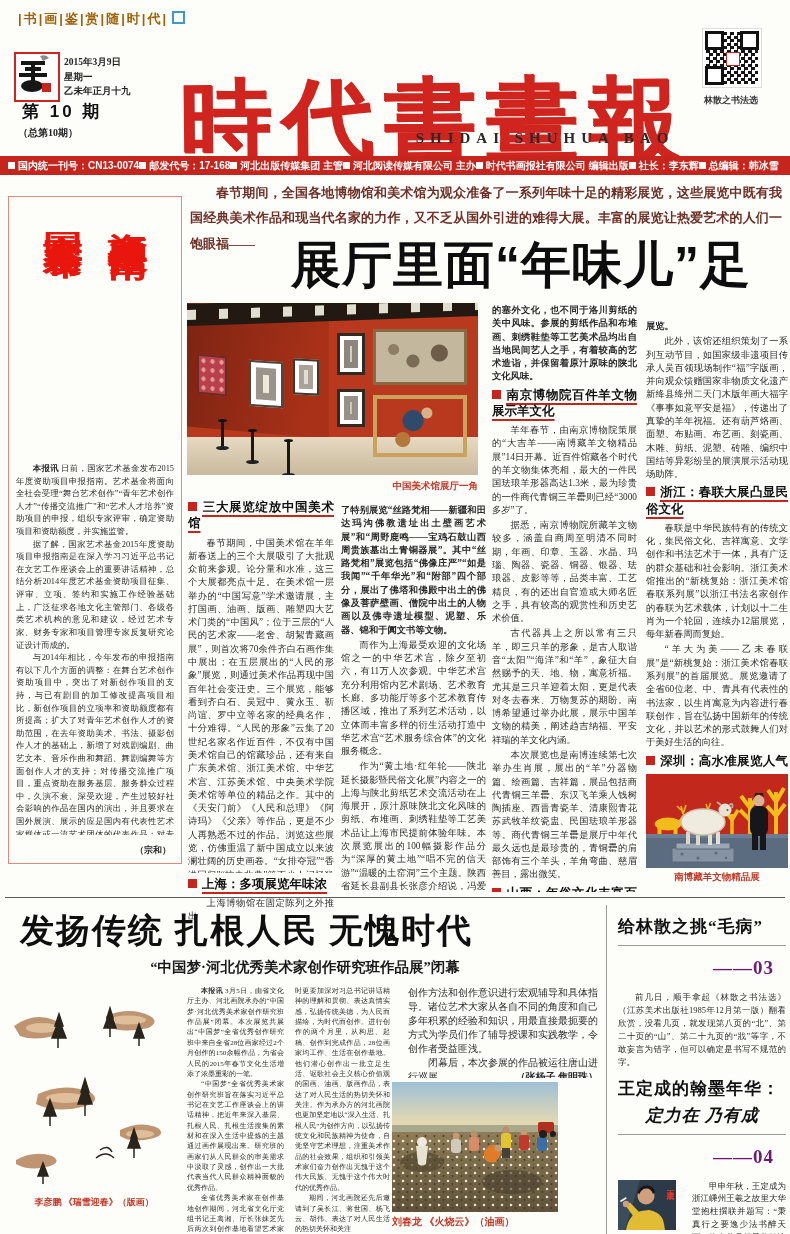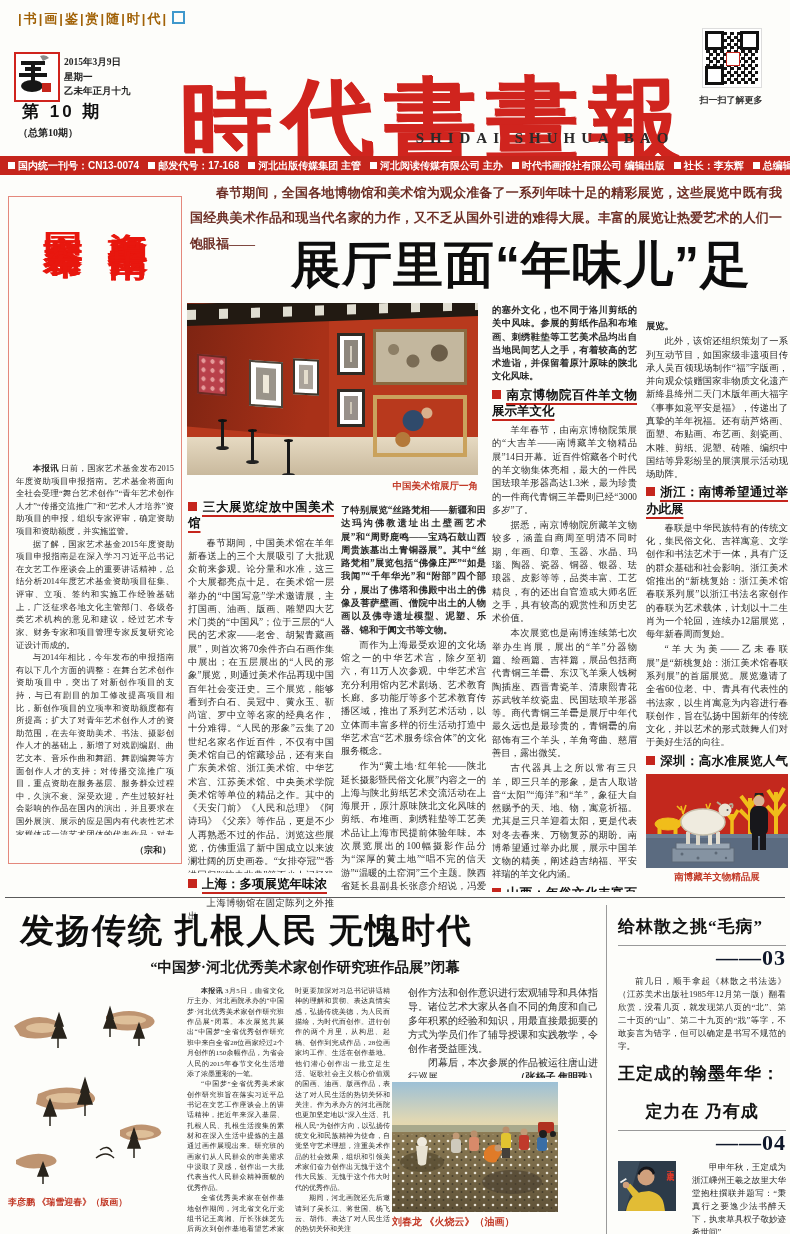--- a/index.html
+++ b/index.html
@@ -21,21 +21,21 @@
             font-size:15px;letter-spacing:6px;color:#2a2a2a;}
   .qr{position:absolute;left:702px;top:28px;width:58px;height:58px;background:#fff;border:1px solid #ddd;}
   .qr-grid{position:absolute;inset:3px;background-image:conic-gradient(#151515 25%,transparent 0 50%,#151515 0 75%,transparent 0);
            background-size:7px 7px;}
   .qr i{position:absolute;width:13px;height:13px;border:3px solid #111;background:#fff;}
   .qr .f1{left:2px;top:2px;} .qr .f2{right:2px;top:2px;} .qr .f3{left:2px;bottom:2px;}
   .qr-logo{position:absolute;left:23px;top:23px;width:12px;height:12px;background:#fff;border:1px solid #c5251c;}
   .qr-cap{position:absolute;left:686px;top:94px;width:90px;text-align:center;font-size:9px;font-weight:bold;color:#333;}
   
   .infobar{position:absolute;left:0;top:156px;width:790px;height:19px;background:#c5251c;
-           display:flex;align-items:center;gap:9px;padding-left:8px;box-sizing:border-box;
+           display:flex;align-items:center;padding-left:8px;box-sizing:border-box;
            font-family:"Liberation Sans","DejaVu Sans",sans-serif;font-size:10px;font-weight:bold;color:#fff;white-space:nowrap;overflow:hidden;}
   .infobar .item{display:flex;align-items:center;gap:3px;}
   .infobar .sqw{display:inline-block;width:7px;height:7px;background:#fff;}
   
   .intro{position:absolute;left:190px;top:180px;width:592px;font-size:13px;font-weight:bold;color:#6e2f26;
          line-height:1.95;text-indent:2em;text-align:justify;margin:0;}
   
   .fund-box{position:absolute;left:8px;top:196px;width:174px;height:668px;border:1px solid #e4887c;box-sizing:border-box;}
   .fund-title{display:flex;justify-content:space-evenly;margin-top:16px;height:240px;}
   .vtitle{display:inline-block;writing-mode:vertical-lr;text-orientation:upright;font-size:25px;font-weight:900;
@@ -102,29 +102,29 @@
   .b-hl{position:absolute;left:20px;top:908px;width:570px;margin:0;text-align:left;font-weight:900;
         font-size:34px;letter-spacing:2px;color:#0f0f0f;}
   .b-sub{position:absolute;left:20px;top:958px;width:570px;margin:0;text-align:center;font-weight:bold;font-size:14.5px;color:#1a1a1a;}
   .b-col{position:absolute;text-align:justify;}
   .b-col p{margin:0;text-indent:2em;}
   .b-col p.cont{text-indent:0;}
   .b-col1{left:187px;top:986px;width:97px;height:246px;overflow:hidden;font-size:7px;line-height:1.48;}
   .b-col2{left:295px;top:986px;width:95px;height:246px;overflow:hidden;font-size:7px;line-height:1.48;}
   .b-col3{left:408px;top:986px;width:190px;height:92px;overflow:hidden;font-size:10px;line-height:1.4;}
   .b-img1{position:absolute;left:8px;top:998px;width:172px;height:190px;overflow:hidden;background:#fff;}
-  .b-cap1{position:absolute;left:8px;top:1196px;width:172px;text-align:left;font-size:9px;}
+  .b-cap1{position:absolute;left:8px;top:1196px;width:172px;text-align:center;font-size:9px;}
   .b-img2{position:absolute;left:392px;top:1082px;width:166px;height:130px;overflow:hidden;}
   .b-cap2{position:absolute;left:392px;top:1215px;width:166px;text-align:left;font-size:10px;}
   
   .sb{position:absolute;left:618px;top:906px;width:168px;}
   .sb-title{margin:10px 0 0 0;font-weight:900;font-size:17px;color:#111;letter-spacing:1px;line-height:1.3;}
   .sb-title.center2{text-align:center;}
   .sb-rule{border:none;border-top:1px solid #999;margin:7px 0 0 0;}
-  .sb-page{margin:0;text-align:right;color:#0f172a;font-weight:900;font-size:22px;line-height:1.1;letter-spacing:1px;}
+  .sb-page{margin:12px;text-align:right;color:#701a75;font-weight:900;font-size:19px;line-height:1.1;letter-spacing:1px;}
   .sb-body{margin:5px 0 8px 0;font-size:8.5px;line-height:1.52;text-align:justify;text-indent:2em;}
   .sb-row{display:flex;gap:16px;margin:6px 0 10px 0;}
   .wdc-photo{position:relative;width:58px;height:50px;flex:0 0 auto;}
   .wdc-label{position:absolute;right:1px;top:4px;writing-mode:vertical-lr;text-orientation:upright;
              color:#e03a2a;font-size:7.5px;font-weight:bold;letter-spacing:1px;}
   .sb-row .sb-body{flex:1;margin:0;}
   svg{display:block;}
 </style>
 </head>
 <body>
@@ -156,21 +156,21 @@
   <h1 class="masthead">時代書畫報</h1>
   <div class="masthead-latin">SHIDAI  SHUHUA  BAO</div>
 
   <div class="qr">
     <div class="qr-grid"></div>
     <i class="f1"></i>
     <i class="f2"></i>
     <i class="f3"></i>
     <div class="qr-logo"></div>
   </div>
-  <div class="qr-cap">扫一扫了解更多</div>
+  <div class="qr-cap">林散之书法选</div>
 
   <div class="infobar">
     <span class="item">
         <span class="sqw"></span>
         <span>国内统一刊号：CN13-0074</span>
       </span>
     <span class="item">
         <span class="sqw"></span>
         <span>邮发代号：17-168</span>
       </span>
@@ -246,31 +246,31 @@
     <p class="cont">了特别展览“丝路梵相——新疆和田达玛沟佛教遗址出土壁画艺术展”和“周野鹿鸣——宝鸡石鼓山西周贵族墓出土青铜器展”。其中“丝路梵相”展览包括“佛像庄严”“如是我闻”“千年华光”和“附部”四个部分，展出了佛塔和佛殿中出土的佛像及菩萨壁画、僧院中出土的人物画以及佛寺遗址模型、泥塑、乐器、锦和于阗文书等文物。</p>
     <p>而作为上海最受欢迎的文化场馆之一的中华艺术宫，除夕至初六，有11万人次参观。中华艺术宫充分利用馆内艺术剧场、艺术教育长廊、多功能厅等多个艺术教育传播区域，推出了系列艺术活动，以立体而丰富多样的衍生活动打造中华艺术宫“艺术服务综合体”的文化服务概念。</p>
     <p>作为“黄土地·红年轮——陕北延长摄影暨民俗文化展”内容之一的上海与陕北剪纸艺术交流活动在上海展开，原汁原味陕北文化风味的剪纸、布堆画、刺绣鞋垫等工艺美术品让上海市民提前体验年味。本次展览展出的100幅摄影作品分为“深厚的黄土地”“唱不完的信天游”“温暖的土窑洞”三个主题。陕西省延长县副县长张彦介绍说，冯爱祥等一批长期扎根于陕北的民间摄影家们，用镜头记录着黄土地的变迁，用画面抒发着对黄土地的深情厚爱。延长县几千年来深厚的民族文化积淀，孕育了剪纸、刺绣鞋垫、布堆画、石板画等一大批具有浓郁陕北黄土黄河风情的民间艺术。延长剪纸吸收了黄河文化的精髓，在陕北剪纸中独树一帜。她不同于安塞剪纸</p>
   </div>
 
   <div class="col colC">
     <p class="cont">的塞外文化，也不同于洛川剪纸的关中风味。参展的剪纸作品和布堆画、刺绣鞋垫等工艺美术品均出自当地民间艺人之手，有着较高的艺术造诣，并保留着原汁原味的陕北文化风味。</p>
     <h3 class="sec"><span class="sq"></span><span class="sec-t">南京博物院百件羊文物展示羊文化</span></h3>
     <p>羊年春节，由南京博物院策展的“大吉羊——南博藏羊文物精品展”14日开幕。近百件馆藏各个时代的羊文物集体亮相，最大的一件民国珐琅羊形器高达1.3米，最为珍贵的一件商代青铜三羊罍则已经“3000多岁”了。</p>
     <p>据悉，南京博物院所藏羊文物较多，涵盖自商周至明清不同时期，年画、印章、玉器、水晶、玛瑙、陶器、瓷器、铜器、银器、珐琅器、皮影等等，品类丰富、工艺精良，有的还出自官造或大师名匠之手，具有较高的观赏性和历史艺术价值。</p>
+    <p>古代器具上之所以常有三只羊，即三只羊的形象，是古人取谐音“太阳”“海洋”和“羊”，象征大自然赐予的天、地、物，寓意祈福。尤其是三只羊迎着太阳，更是代表对冬去春来、万物复苏的期盼。南博希望通过举办此展，展示中国羊文物的精美，阐述趋吉纳福、平安祥瑞的羊文化内涵。</p>
     <p>本次展览也是南博连续第七次举办生肖展，展出的“羊”分器物篇、绘画篇、吉祥篇，展品包括商代青铜三羊罍、东汉飞羊乘人钱树陶插座、西晋青瓷羊、清康熙青花苏武牧羊纹瓷盅、民国珐琅羊形器等。商代青铜三羊罍是展厅中年代最久远也是最珍贵的，青铜罍的肩部饰有三个羊头，羊角弯曲、慈眉善目，露出微笑。</p>
-    <p>古代器具上之所以常有三只羊，即三只羊的形象，是古人取谐音“太阳”“海洋”和“羊”，象征大自然赐予的天、地、物，寓意祈福。尤其是三只羊迎着太阳，更是代表对冬去春来、万物复苏的期盼。南博希望通过举办此展，展示中国羊文物的精美，阐述趋吉纳福、平安祥瑞的羊文化内涵。</p>
     <h3 class="sec"><span class="sq"></span><span class="sec-t">山西：年俗文化丰富百姓生活</span></h3>
 
   </div>
 
   <div class="col colD">
     <div class="colD-clip">
       <p class="cont">展览。</p>
       <p>此外，该馆还组织策划了一系列互动节目，如国家级非遗项目传承人吴百领现场制作“福”字版画，并向观众馈赠国家非物质文化遗产新绛县绛州二天门木版年画大福字《事事如意平安是福》，传递出了真挚的羊年祝福。还有葫芦烙画、面塑、布贴画、布艺画、刻瓷画、木雕、剪纸、泥塑、砖雕、编织中国结等异彩纷呈的展演展示活动现场助阵。</p>
-      <h3 class="sec"><span class="sq"></span><span class="sec-t">浙江：南博希望通过举办此展</span></h3>
+      <h3 class="sec"><span class="sq"></span><span class="sec-t">浙江：春联大展凸显民俗文化</span></h3>
       <p>春联是中华民族特有的传统文化，集民俗文化、吉祥寓意、文学创作和书法艺术于一体，具有广泛的群众基础和社会影响。浙江美术馆推出的“新桃复始：浙江美术馆春联系列展”以浙江书法名家创作的春联为艺术载体，计划以十二生肖为一个轮回，连续办12届展览，每年新春周而复始。</p>
       <p>“羊大为美——乙未春联展”是“新桃复始：浙江美术馆春联系列展”的首届展览。展览邀请了全省60位老、中、青具有代表性的书法家，以生肖寓意为内容进行春联创作，旨在弘扬中国新年的传统文化，并以艺术的形式鼓舞人们对于美好生活的向往。</p>
       <h3 class="sec"><span class="sq"></span><span class="sec-t">深圳：高水准展览人气旺</span></h3>
 
     </div>
     <div style="margin-top:6px;">
       <svg width="142" height="94" viewBox="0 0 142 94" preserveAspectRatio="none">
         <rect width="142" height="62" fill="#c3281d"></rect>
         <g fill="#f0bd1a" stroke="#f0bd1a">
           <ellipse cx="22" cy="50" rx="13" ry="6"></ellipse>
@@ -409,21 +409,21 @@
   <div class="b-cap2 red-cap">刘春龙 《火烧云》（油画）</div>
 
   <div class="sb">
 
     <h3 class="sb-title">给林散之挑“毛病”</h3>
     <hr class="sb-rule">
     <p class="sb-page">——03</p>
     <p class="sb-body">前几日，顺手拿起《林散之书法选》（江苏美术出版社1985年12月第一版）翻看欣赏，没看几页，就发现第八页的“北”、第二十页的“山”、第二十九页的“戕”等字，不敢妄言为错字，但可以确定是书写不规范的字。</p>
 
     <h3 class="sb-title">王定成的翰墨年华：</h3>
-    <h3 class="sb-title center2" style="margin-top:16px;">定力在 乃有成</h3>
+    <h3 class="sb-title center2" style="margin-top:4px;font-style:italic;">定力在 乃有成</h3>
     <hr class="sb-rule">
     <p class="sb-page">——04</p>
     <div class="sb-row">
       <div class="wdc-photo">
         <svg width="58" height="50" viewBox="0 0 58 50" preserveAspectRatio="none">
           <rect width="58" height="50" fill="#2c3a48"></rect>
           <polygon points="0,0 22,0 7,50 0,50" fill="#46586a" opacity="0.6"></polygon>
           <circle cx="28" cy="16" r="8.5" fill="#d0a07d"></circle>
           <path d="M19.5 13 q2.5 -7.5 9 -7.5 q7 0 8.5 6.5 l-2 2 q-2 -5.5 -6.5 -5.5 q-5 0 -7 5.5 z" fill="#15151a"></path>
           <path d="M8 50 q3 -16 15 -19 l8 -1 q13 2 15 14 l1 6 z" fill="#e2bc35"></path>

